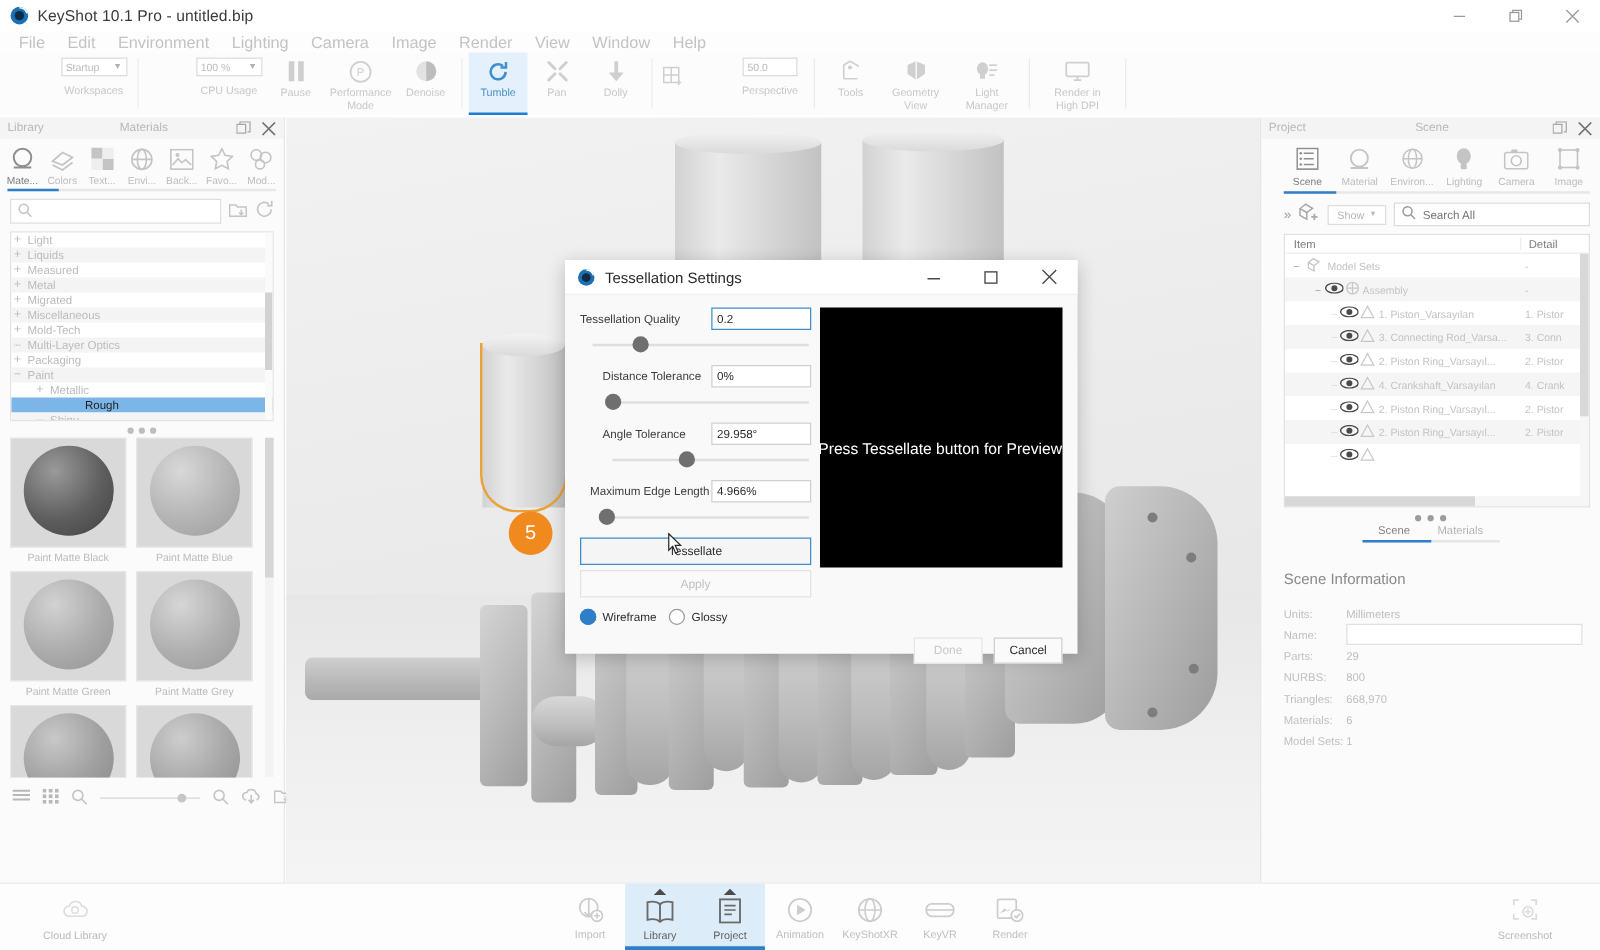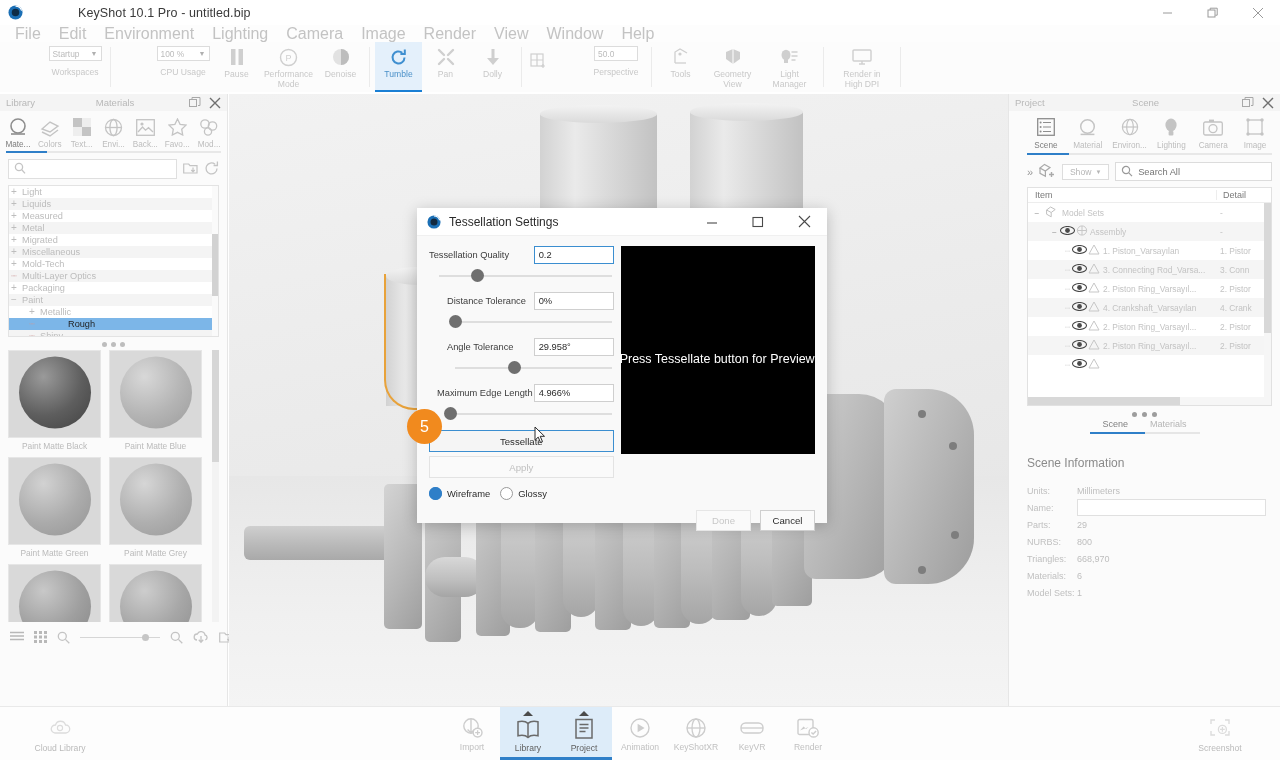--- a/index.html
+++ b/index.html
@@ -12,31 +12,31 @@
     background: #ffffff;
   }
   #app { position: relative; width: 1280px; height: 760px; }
 
   
   .titlebar {
     position: absolute; left: 0; top: 0; width: 1280px; height: 25px;
     background: #ffffff; display: flex; align-items: center;
   }
   .tb-logo { width: 15px; height: 15px; margin-left: 8px; margin-right: 7px; flex: 0 0 auto; }
-  .tb-title { font-size: 12.5px; color: #3a3a3a; letter-spacing: .1px; margin-left: 48px; }
+  .tb-title { font-size: 12.5px; color: #3a3a3a; letter-spacing: .1px; }
   .tb-ctrls { margin-left: auto; display: flex; height: 25px; }
   .tb-btn { width: 45px; height: 25px; display: flex; align-items: center; justify-content: center; color: #9a9a9a; }
   .tb-btn svg { display: block; }
 
   
   .menubar {
     position: absolute; left: 0; top: 25px; width: 1280px; height: 17px;
     background: #fdfdfd; display: flex; align-items: center; padding-left: 6px;
   }
-  .menu-item { font-size: 16px; color: #c3c3c3; padding: 0 9px; line-height: 17px; }
+  .menu-item { font-size: 13px; color: #c3c3c3; padding: 0 9px; line-height: 17px; }
 
   
   .ribbon {
     position: absolute; left: 0; top: 42px; width: 1280px; height: 50px;
     background: #fcfcfc; display: flex; align-items: stretch; padding-left: 8px;
   }
   .rib-group { display: flex; align-items: stretch; position: relative; }
   .rib-sep { width: 1px; background: #ebebeb; margin: 5px 5px; }
   .rib-cell {
     width: 47px; display: flex; flex-direction: column; align-items: center;
@@ -252,21 +252,21 @@
   .bb-cell.active .bb-ico { color: #6a6a6a; }
   .bb-lab { font-size: 8.6px; color: #c0c0c0; margin-top: 1px; }
   .bb-cell.active .bb-lab { color: #5f5f5f; }
   .bb-ico-lbl { font-size: 8.6px; color: #bababa; margin-top: 2px; }
   .tri-up { position: absolute; top: 4px; left: 50%; transform: translateX(-50%);
     width: 0; height: 0; border-left: 5px solid transparent; border-right: 5px solid transparent;
     border-bottom: 5px solid #4b4b4b; }
 
   
   .dialog {
-    position: absolute; left: 417px; top: 208px; width: 410px; height: 315px;
+    position: absolute; left: 452px; top: 208px; width: 410px; height: 315px;
     background: #f9f9f9; box-shadow: 0 3px 14px rgba(0,0,0,.22);
   }
   .dlg-title {
     height: 28px; background: #ffffff; display: flex; align-items: center;
     padding-left: 10px; border-bottom: 1px solid #f0f0f0;
   }
   .dlg-logo { width: 14px; height: 14px; margin-right: 8px; }
   .dlg-ttext { font-size: 12px; color: #2a2a2a; }
   .dlg-ctrl { margin-left: auto; display: flex; }
   .dlg-btn { width: 46px; height: 28px; display: flex; align-items: center; justify-content: center; color: #4a4a4a; }

